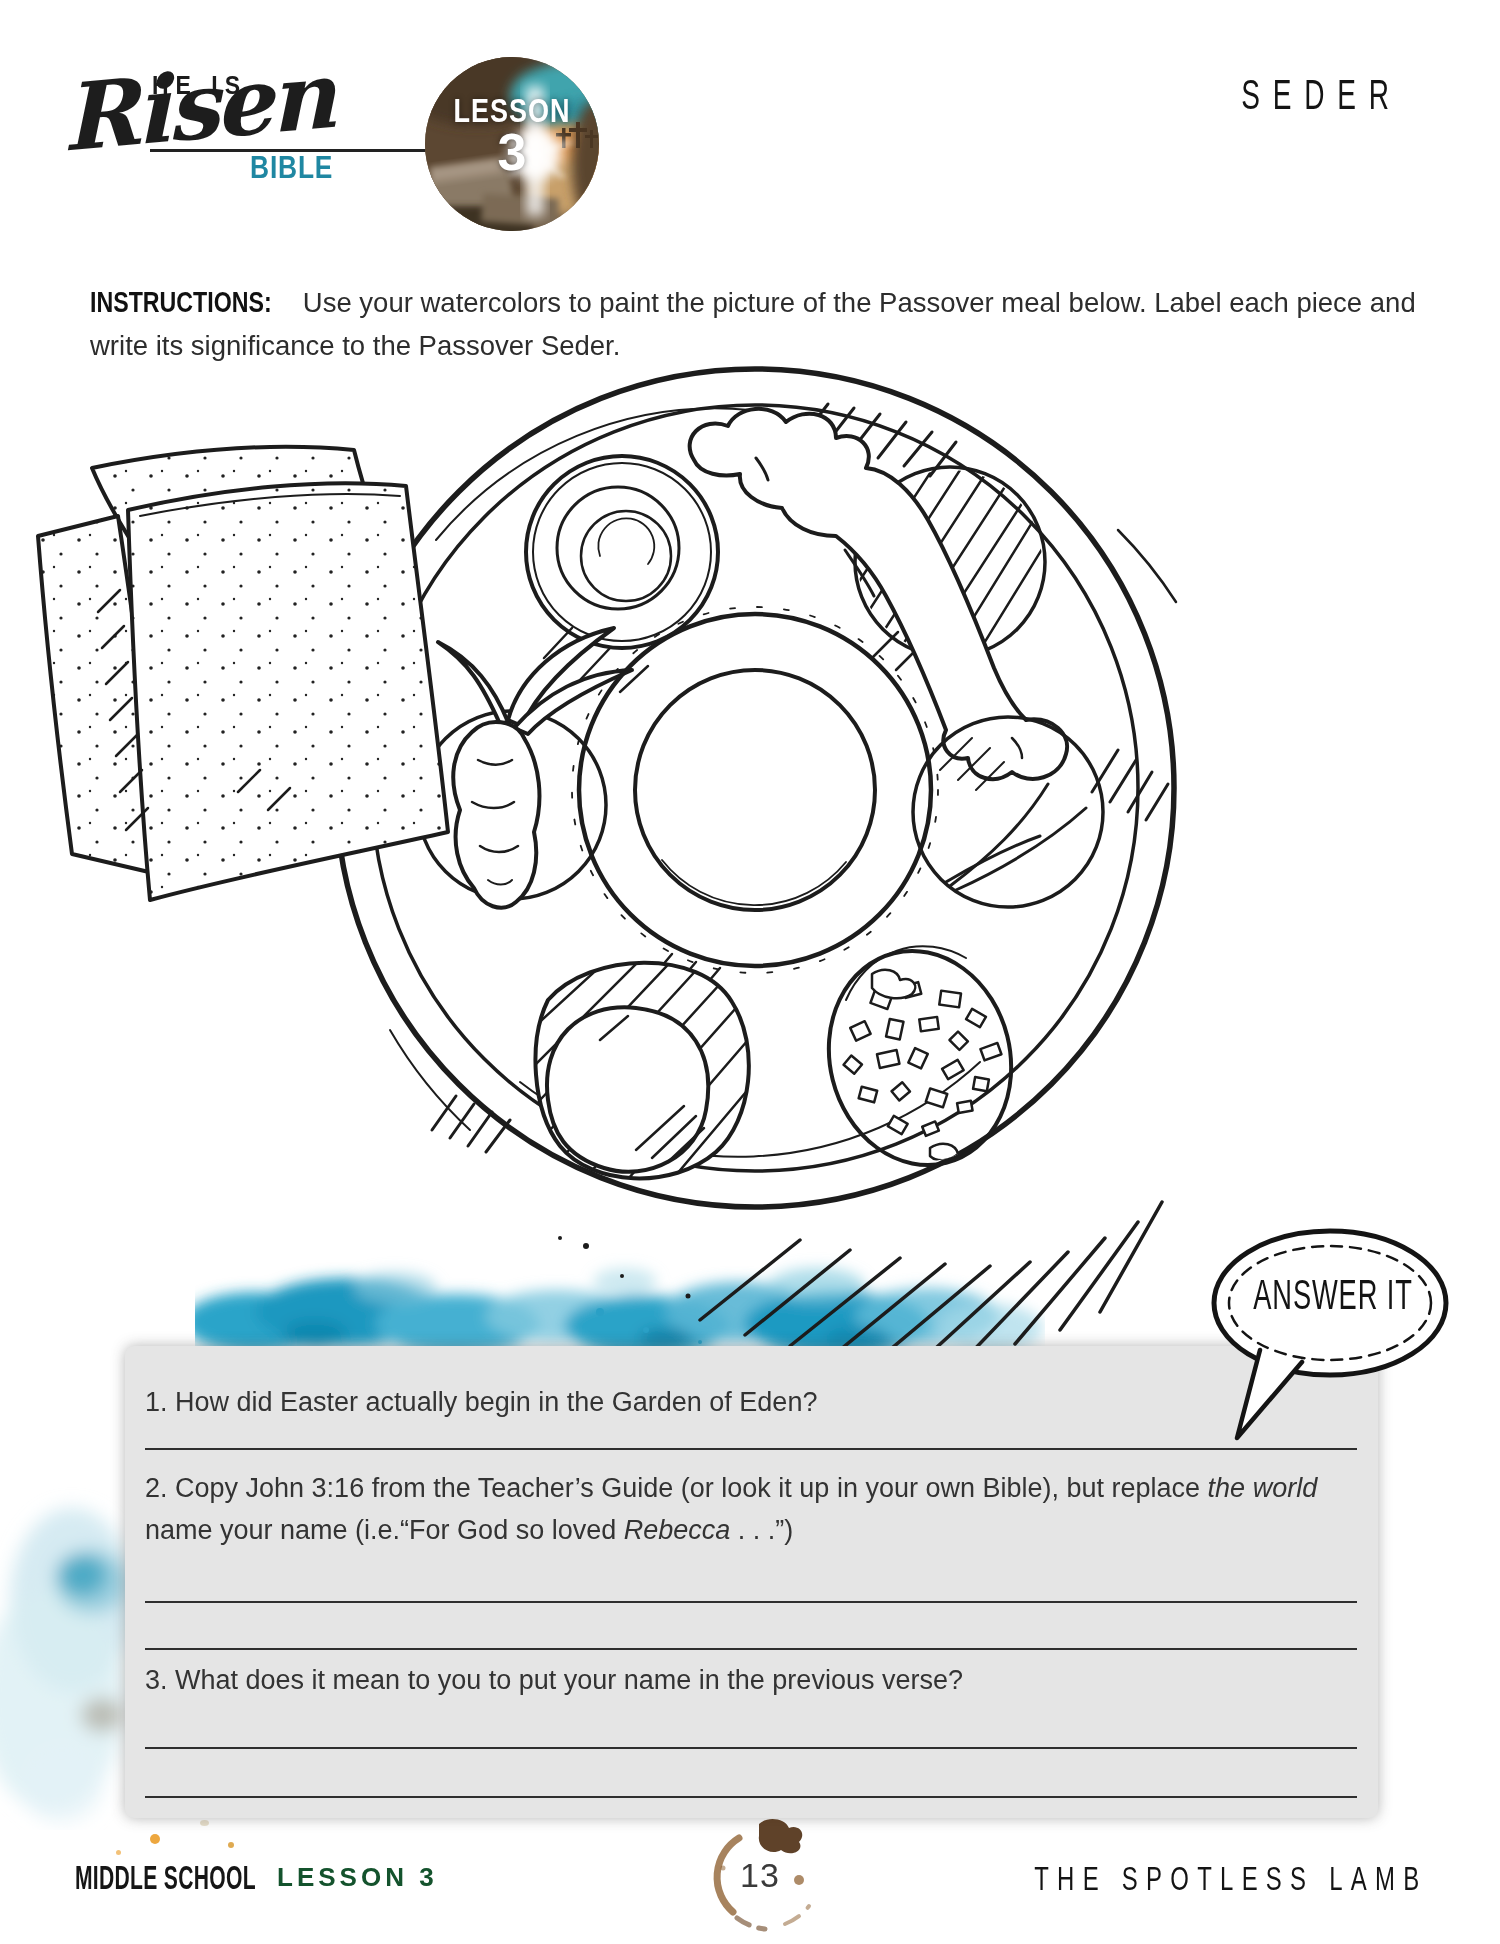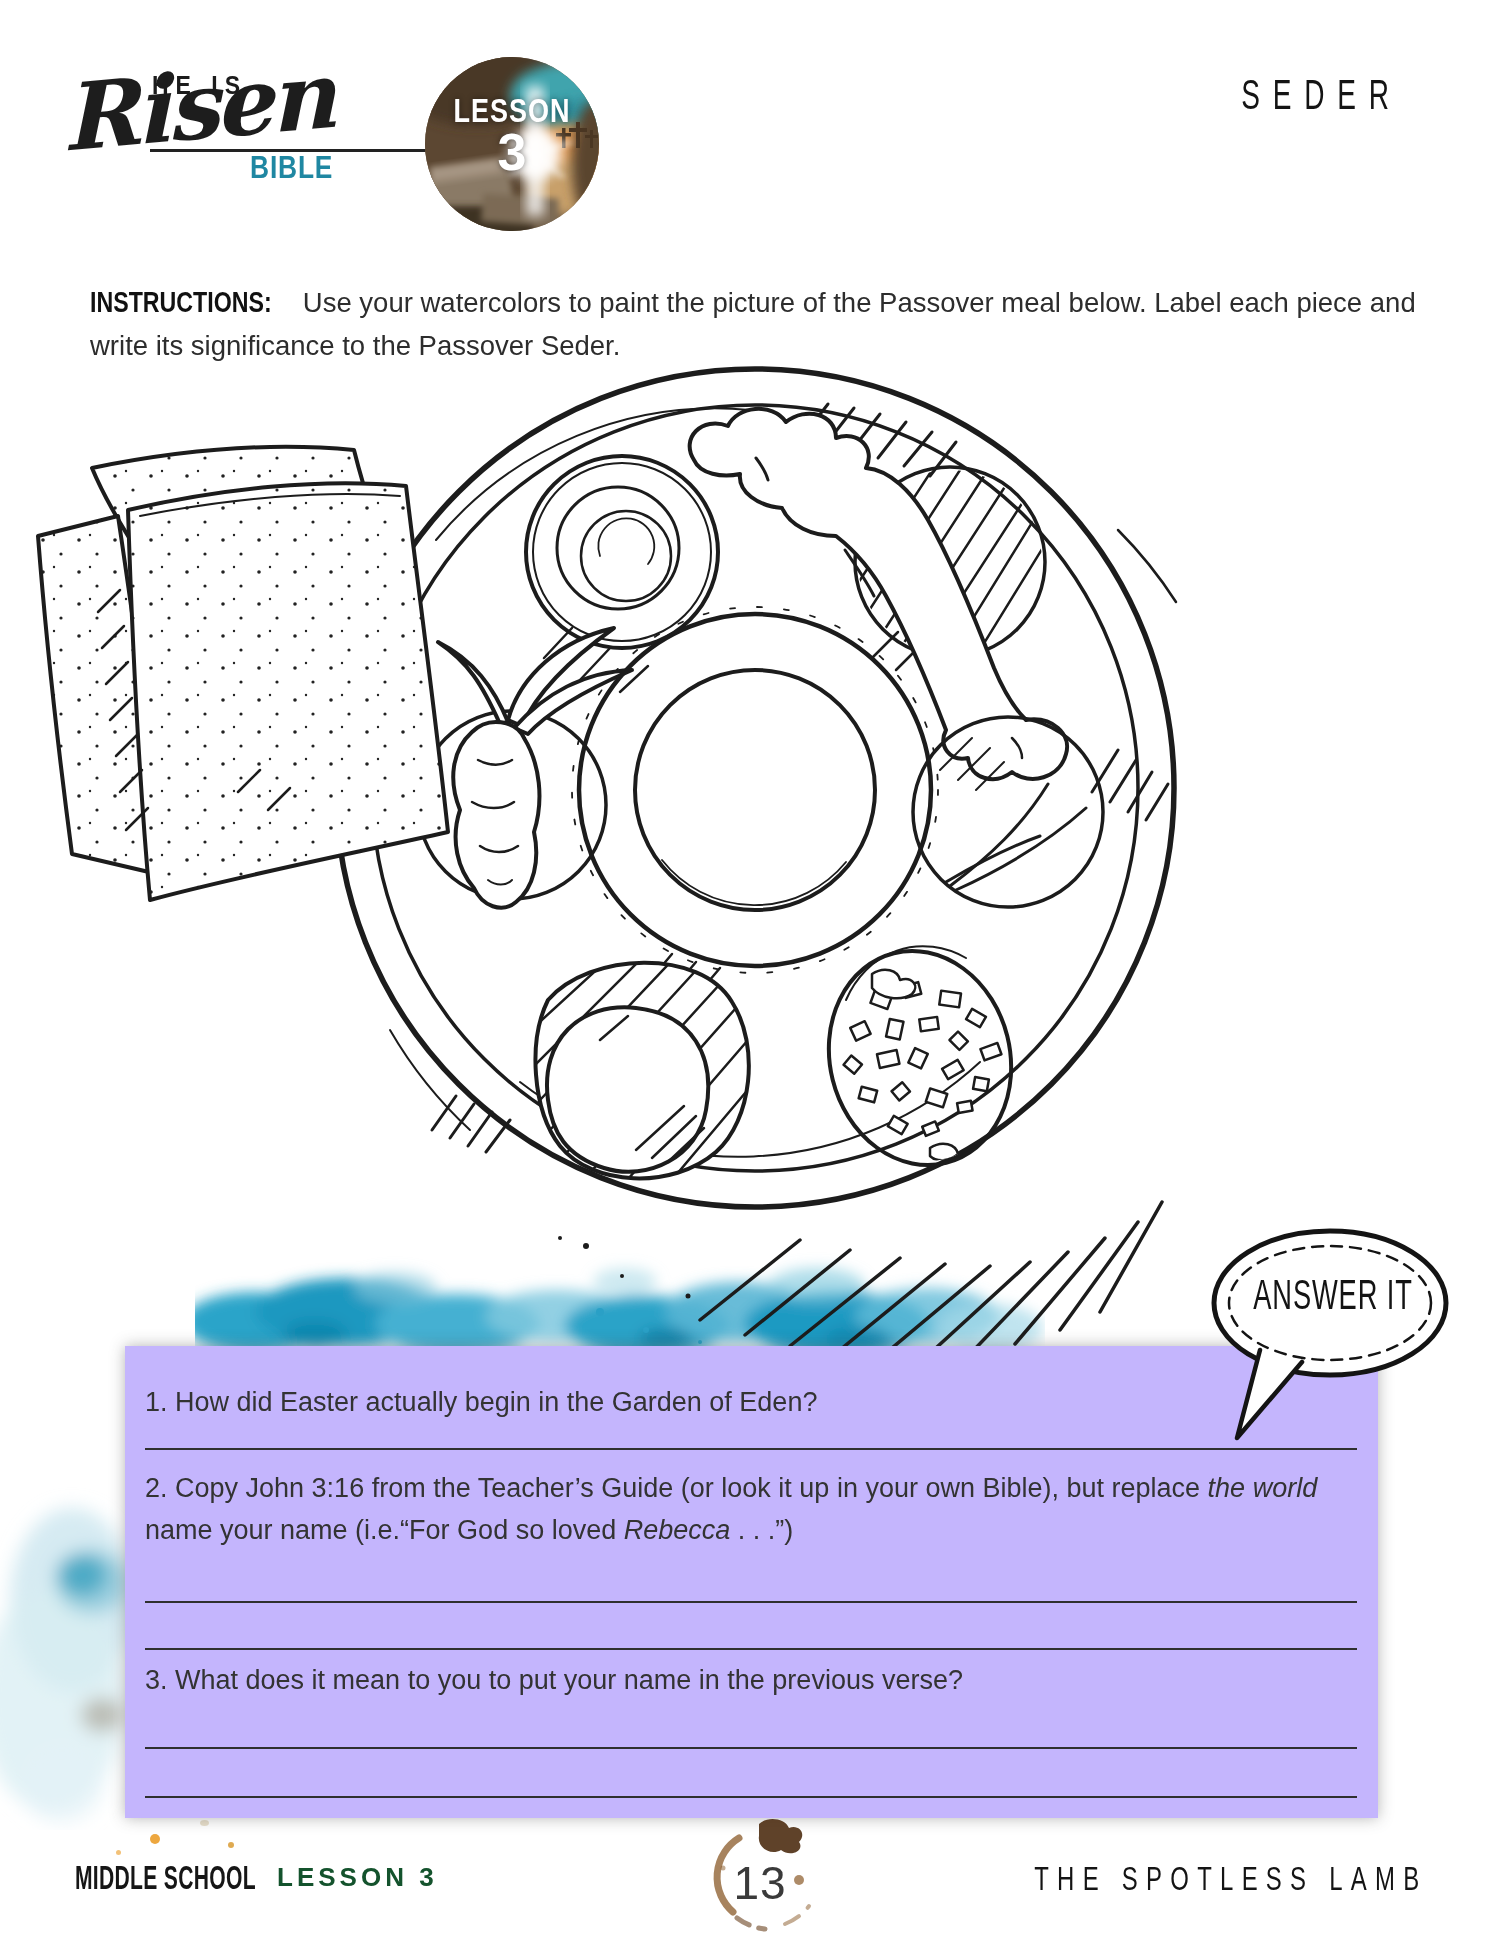--- a/index.html
+++ b/index.html
@@ -30,34 +30,34 @@
   
   .plate-svg{position:absolute;left:0;top:340px;z-index:2;}
   .wc-band{position:absolute;left:195px;top:1250px;z-index:1;}
   .wc-left{position:absolute;left:0;top:1470px;z-index:1;}
   
   .bubble-svg{position:absolute;left:1198px;top:1222px;z-index:5;}
   .bubble-label{position:absolute;left:1238px;top:1278px;width:190px;text-align:center;z-index:6;
                 font-size:31px;letter-spacing:1px;font-weight:500;color:#141414;
                 transform:scale(.88,1.35);}
   
-  .qbox{position:absolute;left:125px;top:1346px;width:1253px;height:472px;background:#c4b5fd;
-        box-shadow:0 0 14px rgba(60,60,60,.38);z-index:3;}
+  .qbox{position:absolute;left:125px;top:1346px;width:1253px;height:472px;background:#e5e5e5;
+        box-shadow:0 0 14px rgba(60,60,60,.38);z-index:3;border-radius:9px;}
   .q{position:absolute;left:20px;font-size:27px;color:#333;line-height:1.55;width:1205px;}
   .q i{font-style:italic;}
   .q1{top:36px;} .q2{top:122px;} .q3{top:314px;}
   .ansline{position:absolute;left:20px;width:1212px;border-top:2.5px solid #2f2f2f;}
   .l1{top:102px;} .l2{top:255px;} .l3{top:302px;} .l4{top:401px;} .l5{top:450px;}
   
   .footer-left{position:absolute;left:75px;top:1858px;height:34px;z-index:4;}
   .f-ms{position:absolute;left:0;top:0;font-size:34px;font-weight:700;color:#161616;
         transform:scaleX(.62);transform-origin:left;white-space:nowrap;letter-spacing:.5px;}
   .f-l3{position:absolute;left:202px;top:4px;font-size:26px;font-weight:700;color:#14532d;
         letter-spacing:4px;white-space:nowrap;}
-  .pagenum{position:absolute;left:700px;top:1856px;width:120px;text-align:center;font-size:46px;
+  .pagenum{position:absolute;left:700px;top:1856px;width:120px;text-align:center;font-size:34px;
            color:#3a3a3a;z-index:4;letter-spacing:1px;}
   .coffee-svg{position:absolute;left:693px;top:1816px;z-index:3;}
   .footer-right{position:absolute;right:72px;top:1860px;font-size:26px;letter-spacing:9px;
                 font-weight:500;color:#141414;transform:scale(.92,1.25);transform-origin:right top;
                 white-space:nowrap;z-index:4;}
   .deco-dot{position:absolute;border-radius:50%;z-index:2;}
 </style>
 </head>
 <body>
 

